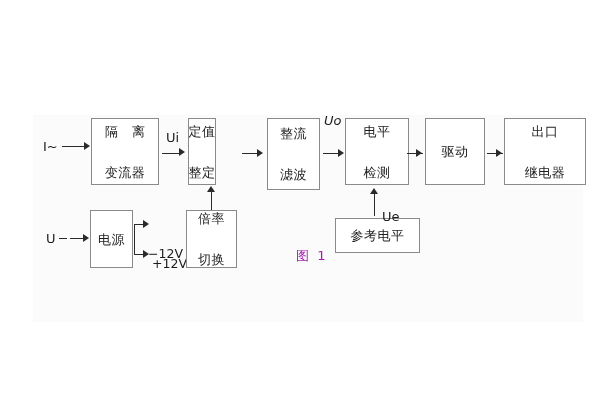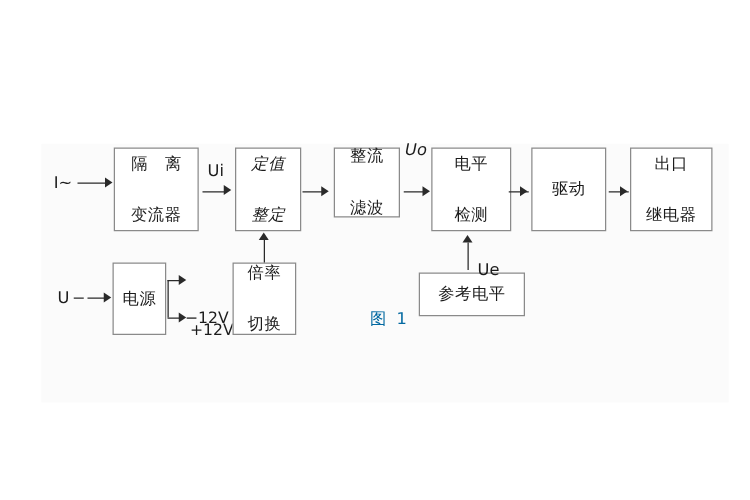--- a/index.html
+++ b/index.html
@@ -56,21 +56,21 @@
     color: #1c1c1c;
     font-size: 13px;
     white-space: nowrap;
     line-height: 1;
   }
   .lbl.small {
     font-size: 12.5px;
   }
   .caption {
     position: absolute;
-    color: #0369a1;
+    color: #a21caf;
     font-size: 13px;
     white-space: nowrap;
     letter-spacing: 2px;
     line-height: 1;
   }
   
   .hline {
     position: absolute;
     height: 0;
     border-top: 1.3px solid #2a2a2a;
@@ -116,29 +116,29 @@
 
   <div class="block wide-spaced" style="left:91px; top:118px; width:68px; height:67px;">
     <span class="ln">隔 离</span>
     <span class="ln">变流器</span>
   </div>
 
   <div class="lbl" style="left:166px; top:131px;">Ui</div>
   <div class="hline" style="left:162px; top:153px; width:18px;"></div>
   <div class="arrow-u" style="left:178px; top:149px; transform:rotate(90deg);"></div>
 
-  <div class="block" style="left:188px; top:118px; width:53px; height:67px;font-style:italic;">
+  <div class="block" style="left:188px; top:118px; width:28px; height:67px;">
     <span class="ln">定值</span>
     <span class="ln">整定</span>
   </div>
 
   <div class="hline" style="left:242px; top:153px; width:17px;"></div>
   <div class="arrow-r" style="left:257px; top:149px;"></div>
 
-  <div class="block" style="left:267px; top:118px; width:53px; height:56px;text-align:center;">
+  <div class="block" style="left:267px; top:118px; width:53px; height:72px;text-align:center;">
     <span class="ln">整流</span>
     <span class="ln">滤波</span>
   </div>
 
   <div class="lbl" style="left:324px; top:114px;font-style:italic;">Uo</div>
   <div class="hline" style="left:323px; top:153px; width:17px;"></div>
   <div class="arrow-r" style="left:338px; top:149px;"></div>
 
   <div class="block" style="left:345px; top:118px; width:64px; height:67px;">
     <span class="ln">电平</span>
@@ -148,21 +148,21 @@
   <div class="hline" style="left:407px; top:153px; width:16px;"></div>
   <div class="arrow-r" style="left:416px; top:149px;"></div>
 
   <div class="block" style="left:425px; top:118px; width:60px; height:67px;">
     <span class="ln">驱动</span>
   </div>
 
   <div class="hline" style="left:487px; top:153px; width:16px;"></div>
   <div class="arrow-r" style="left:496px; top:149px;"></div>
 
-  <div class="block" style="left:504px; top:118px; width:66px; height:67px;align-items:center;">
+  <div class="block" style="left:504px; top:118px; width:82px; height:67px;align-items:center;">
     <span class="ln">出口</span>
     <span class="ln">继电器</span>
   </div>
 
   <div class="lbl" style="left:46px; top:232px;">U</div>
 
   <div class="dash" style="left:59px; top:238px; width:8px;"></div>
   <div class="hline" style="left:70px; top:238px; width:16px;"></div>
   <div class="arrow-r" style="left:83px; top:234px;"></div>
 

